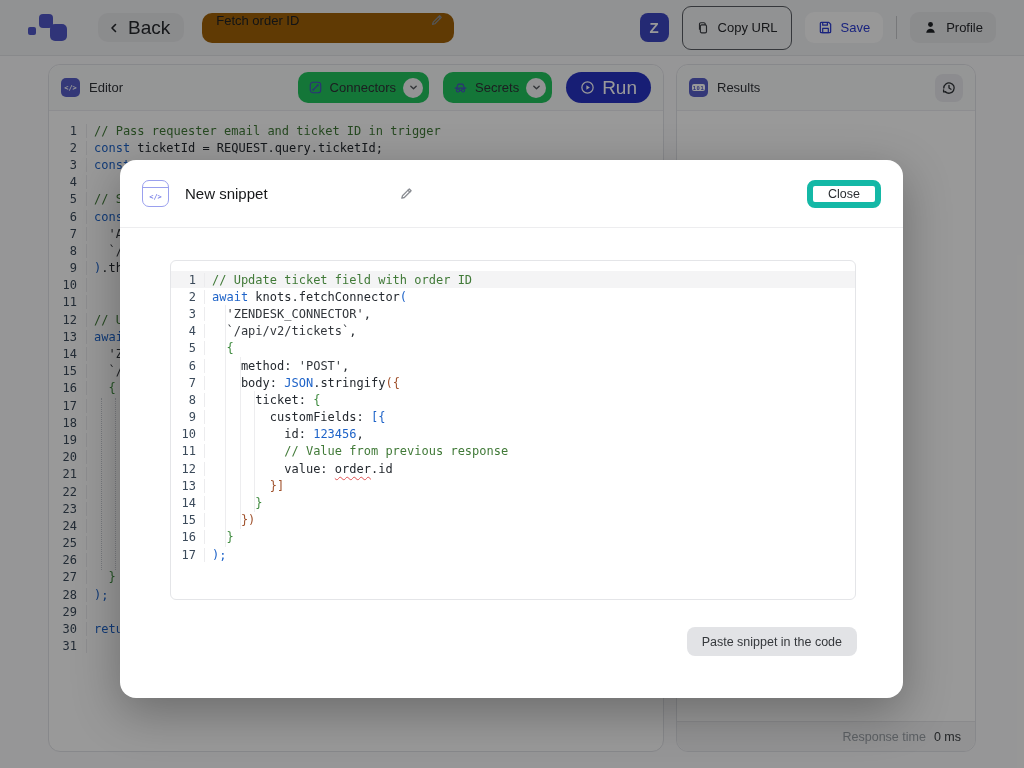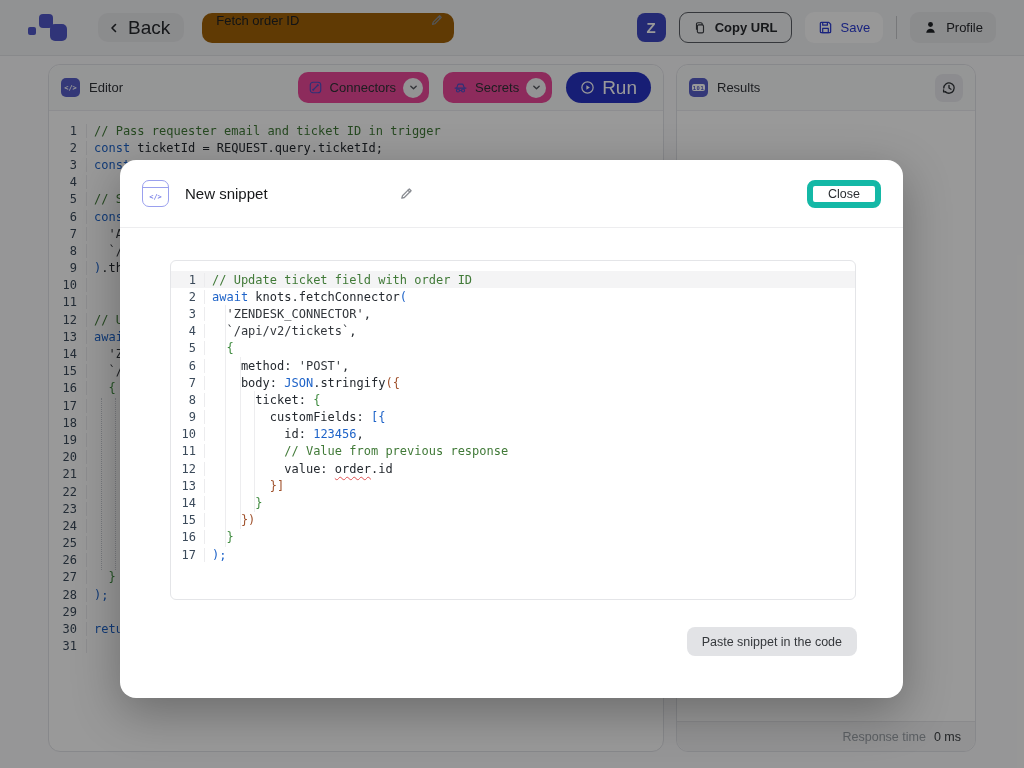--- a/index.html
+++ b/index.html
@@ -16,38 +16,38 @@
   .logo .sq-l { width:17px; height:17px; left:22px; top:13px; border-radius:5px; }
   .btn { border:none; cursor:pointer; display:inline-flex; align-items:center; gap:8px;
          font-family:inherit; font-size:19px; color:#26282c; background:transparent; }
   .back-btn { margin-left:24px; height:29px; padding:0 14px 0 10px; background:#e8e9ec; border-radius:10px; font-weight:500; }
   .title-input-wrap { margin-left:18px; width:252px; height:30px; background:#a16207; border-radius:10px;
                       display:flex; align-items:flex-start; padding:0 10px 0 14px; }
   .title-input { border:none; outline:none; flex:1; font-family:inherit; font-size:13px; color:#202225; background:transparent; min-width:0; }
   .top-right { margin-left:auto; display:flex; align-items:center; gap:13px; }
   .zendesk-btn { width:29px; height:29px; border-radius:8px; background:#3d46c2; color:#fff;
                  display:flex; align-items:center; justify-content:center; font-weight:800; font-size:15px; }
-  .copyurl-btn { height:31px; padding:0 13px; border:1.5px solid #595d63; border-radius:9px; font-weight:700; font-size:13px; }
+  .copyurl-btn { height:44px; padding:0 13px; border:1.5px solid #595d63; border-radius:9px; font-weight:400; font-size:13px; }
   .save-btn { height:31px; padding:0 13px; background:#fdfdfe; border-radius:9px; color:#2b3bd3; font-weight:500; font-size:13px; }
   .top-divider { width:1px; height:23px; background:#c6c8cc; }
   .profile-btn { height:31px; padding:0 13px; background:#e8e9ec; border-radius:9px; font-weight:500; font-size:13px; }
 
   
   .panel { position:absolute; background:#ffffff; border:1px solid #e2e3e8; border-radius:12px; z-index:1; }
   .editor-panel { left:48px; top:64px; width:616px; height:688px; }
   .results-panel { left:676px; top:64px; width:300px; height:688px; }
   .panel-header { height:46px; background:#f9fafb; border-bottom:1px solid #ececf0;
                   border-radius:12px 12px 0 0; display:flex; align-items:center; padding:0 12px; }
   .panel-title { display:flex; align-items:center; gap:9px; font-size:13px; font-weight:500; color:#2f3237; }
   .sq-icon { width:19px; height:19px; border-radius:5px; background:#575ec9; color:#fff; display:flex;
              align-items:center; justify-content:center; font-size:7px; font-weight:700; font-family:"DejaVu Sans Mono",monospace; }
   .results-glyph { width:13px; height:7px; background:#fff; border-radius:2px; display:flex; align-items:center;
                    justify-content:center; font-size:5.5px; color:#575ec9; font-weight:700; letter-spacing:.5px; }
   .toolbar { margin-left:auto; display:flex; align-items:center; gap:14px; }
-  .pill { height:31px; background:#ec4899; border-radius:10px; display:flex; align-items:center; gap:7px;
+  .pill { height:31px; background:#22c55e; border-radius:10px; display:flex; align-items:center; gap:7px;
           padding:0 6px 0 10px; cursor:pointer; }
   .pill-label { font-size:13px; color:#2f3237; }
   .chev-wrap { width:20px; height:20px; border-radius:50%; background:#f5f5f7; display:flex; align-items:center; justify-content:center; }
   .run-btn { height:31px; background:#2733c4; border-radius:16px; color:#fff; padding:0 14px; gap:7px; font-weight:500; }
   .icon-btn { width:28px; height:28px; background:#e9eaee; border-radius:8px; display:flex; align-items:center; justify-content:center; margin-left:auto; cursor:pointer; border:none; }
 
   
   .code-area { position:absolute; top:46px; left:0; right:0; bottom:0; padding-top:11px;
                font-family:"DejaVu Sans Mono",monospace; font-size:12px; overflow:hidden; }
   .code-line { display:flex; height:17.2px; align-items:center; white-space:pre; }

